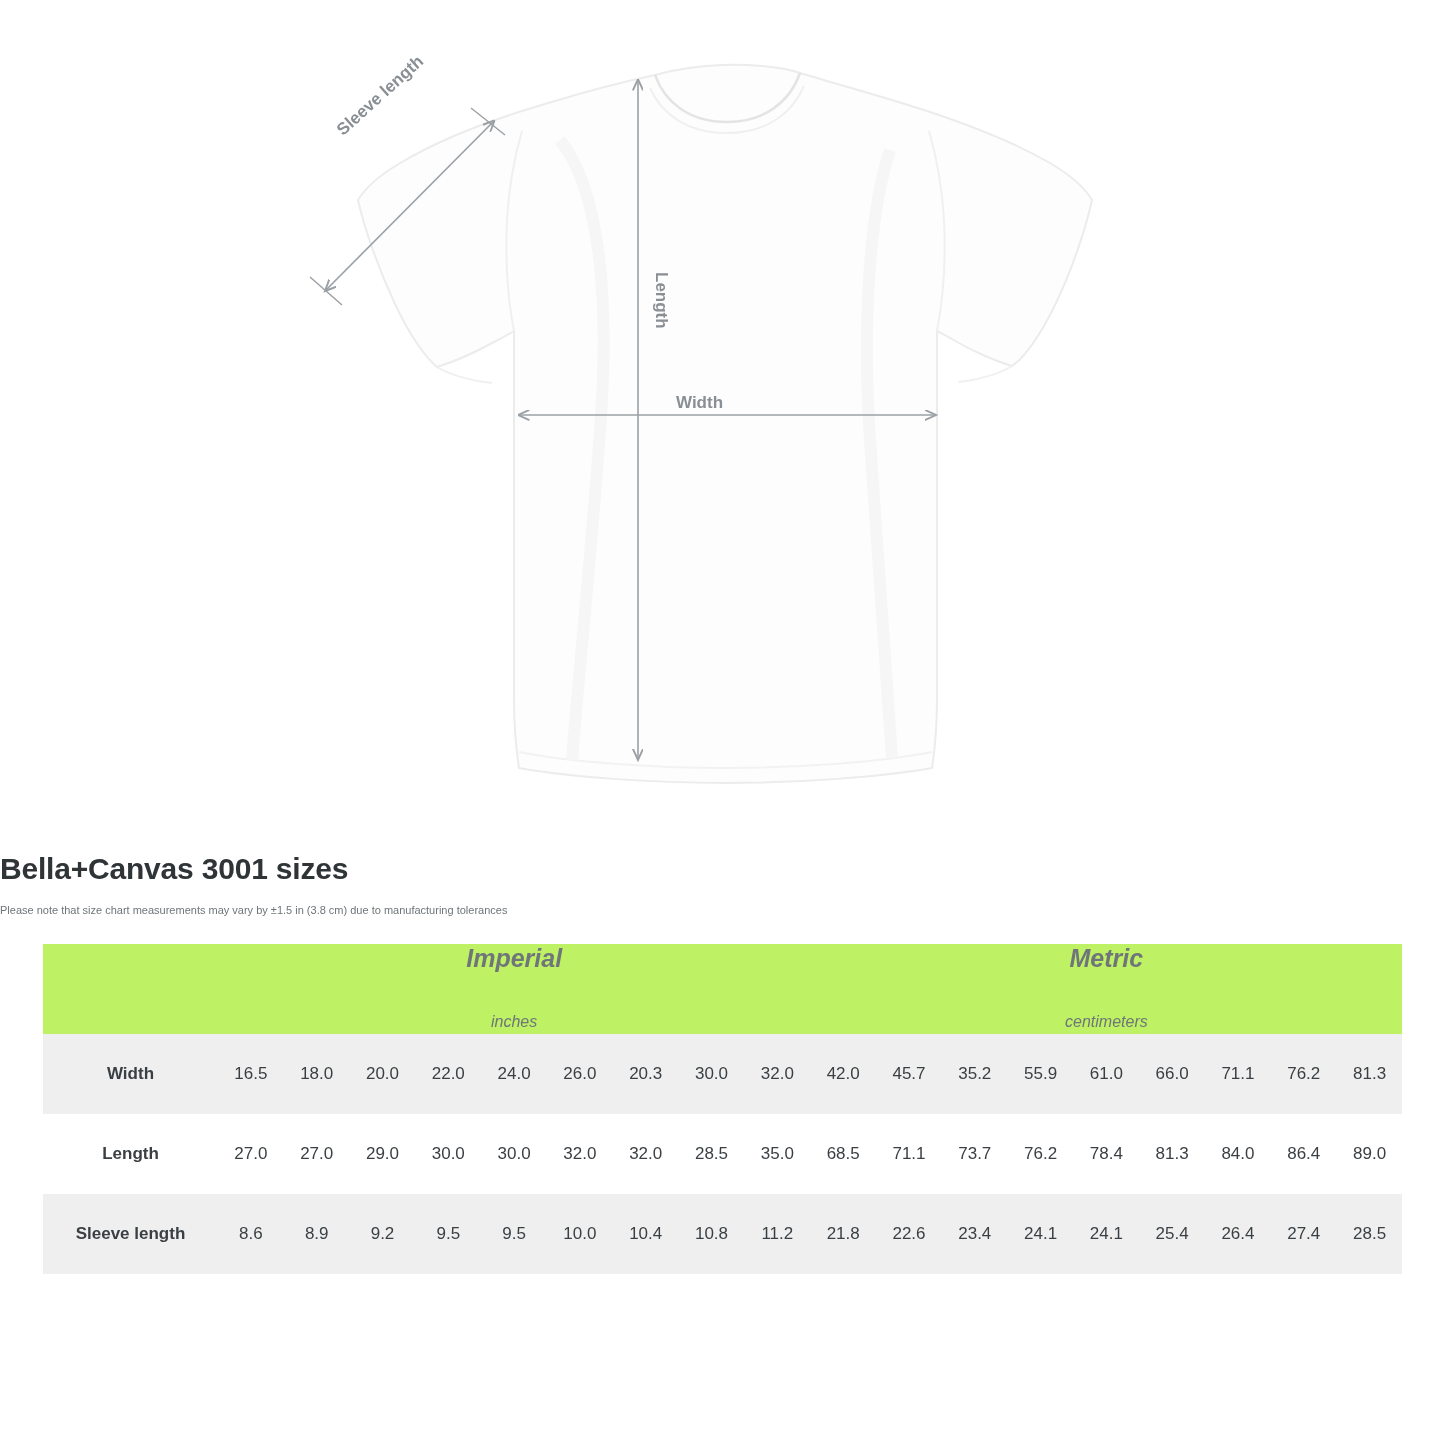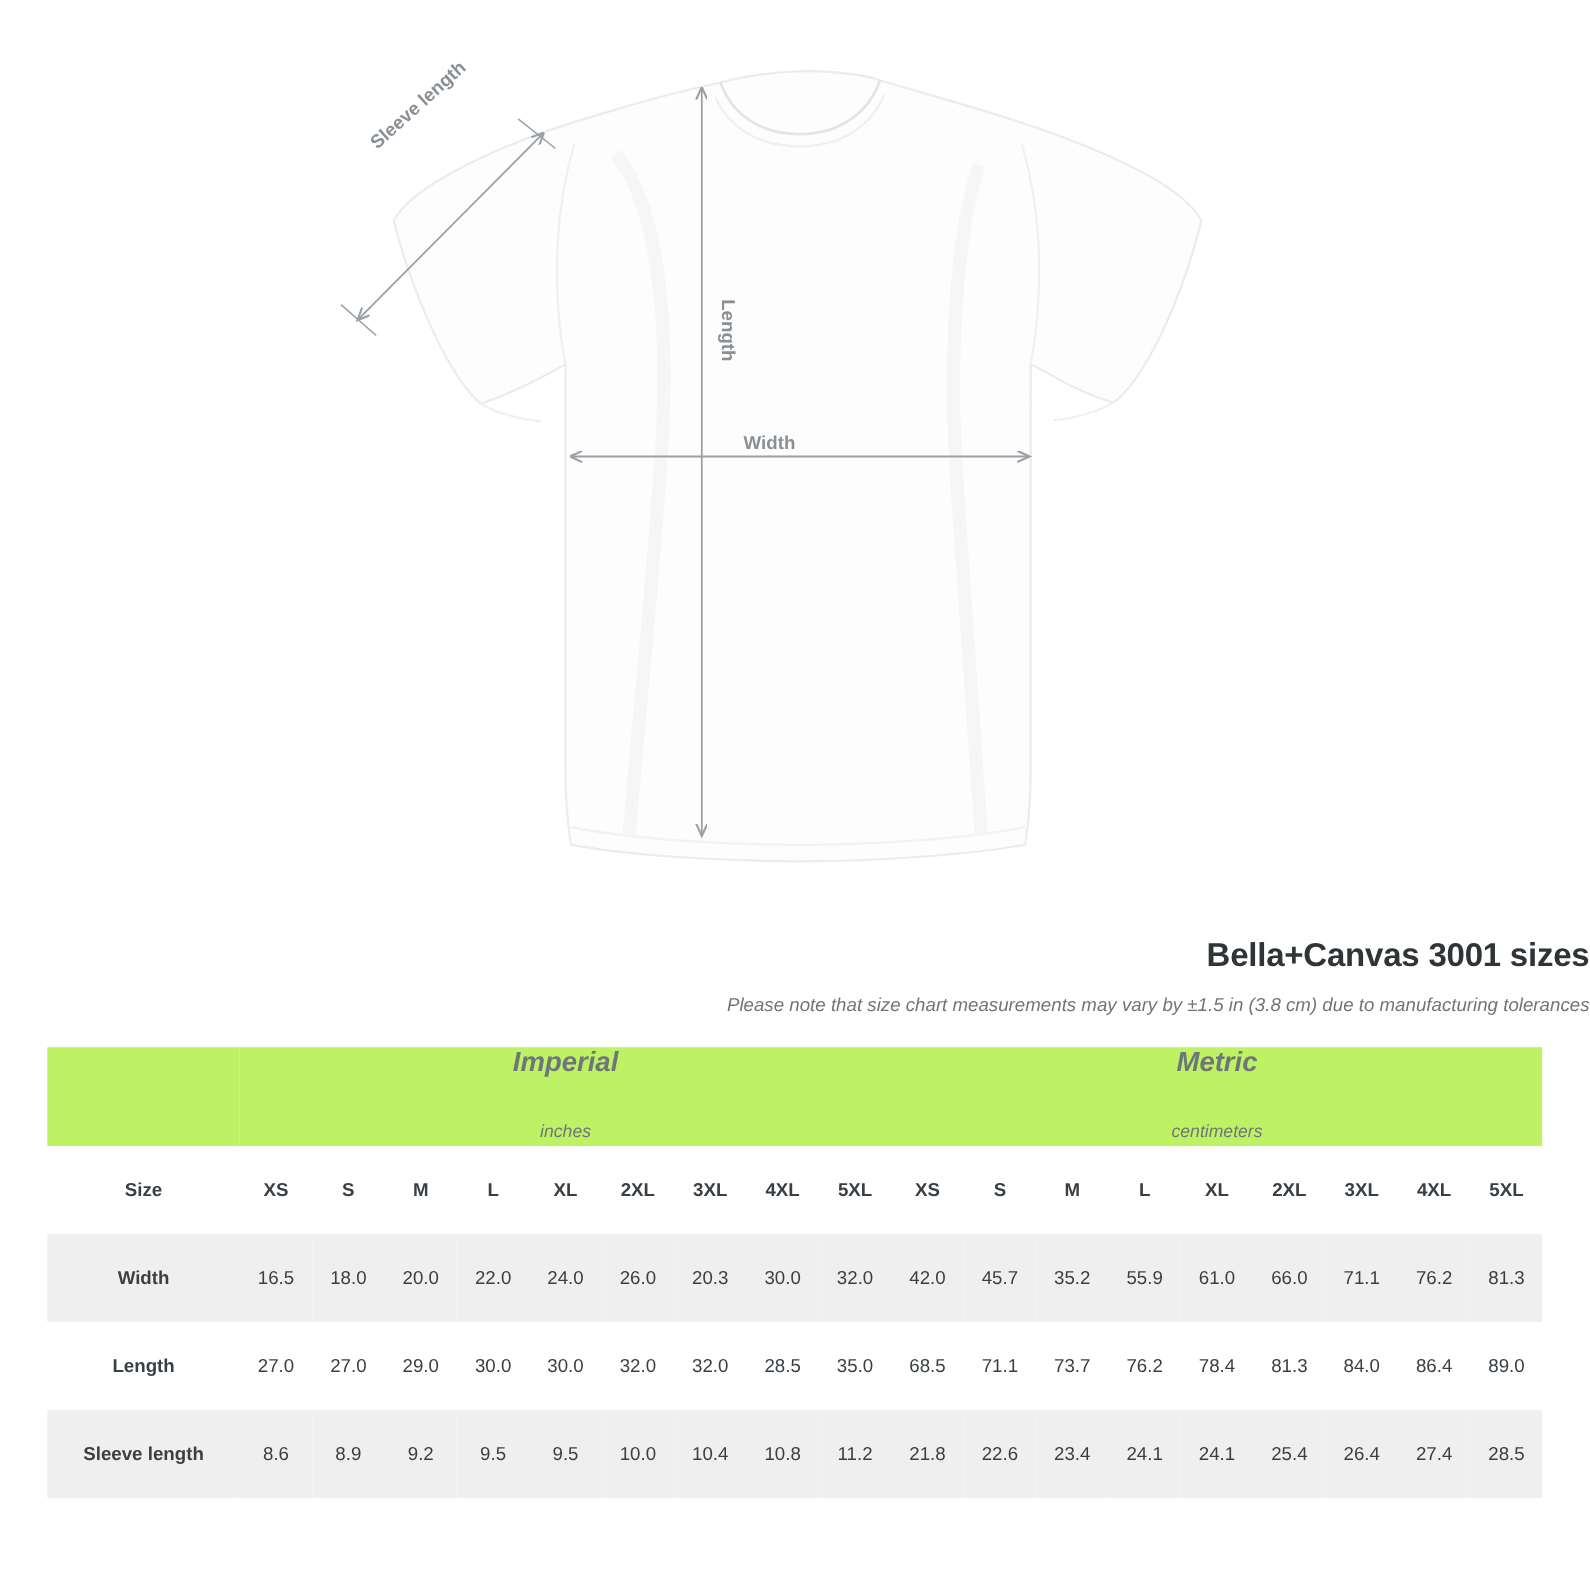--- a/index.html
+++ b/index.html
@@ -51,33 +51,32 @@
   }
   .label-sleeve {
     left: 333px;
     top: 125px;
     transform: rotate(-42deg);
     transform-origin: left top;
   }
 
   
   .title-block {
-    text-align: right;
+    text-align: left;
     margin-top: 32px;
   }
   .chart-title {
     font-size: 30px;
     font-weight: bold;
     color: #2f3437;
     margin: 0;
     letter-spacing: -0.2px;
   }
   .chart-note {
-    font-size: 17px;
-    font-style: italic;
+    font-size: 11px;
     color: #6f7579;
     margin-top: 18px;
   }
 
   
   .table-wrap {
     margin: 28px 43px 0 43px;
   }
   table.size-table {
     border-collapse: collapse;
@@ -230,41 +229,20 @@
         <tr>
           <td class="unit-head"></td>
           <td class="unit-head" colspan="9">
             <div class="unit-sys">Imperial</div>
             <div class="unit-sub">inches</div>
           </td>
           <td class="unit-head" colspan="9">
             <div class="unit-sys">Metric</div>
             <div class="unit-sub">centimeters</div>
           </td>
-        </tr>
-        <tr class="band-light">
-          <th class="col-head">Size</th>
-          <th class="col-head">XS</th>
-          <th class="col-head">S</th>
-          <th class="col-head">M</th>
-          <th class="col-head">L</th>
-          <th class="col-head">XL</th>
-          <th class="col-head">2XL</th>
-          <th class="col-head">3XL</th>
-          <th class="col-head">4XL</th>
-          <th class="col-head">5XL</th>
-          <th class="col-head">XS</th>
-          <th class="col-head">S</th>
-          <th class="col-head">M</th>
-          <th class="col-head">L</th>
-          <th class="col-head">XL</th>
-          <th class="col-head">2XL</th>
-          <th class="col-head">3XL</th>
-          <th class="col-head">4XL</th>
-          <th class="col-head">5XL</th>
         </tr>
       </thead>
       <tbody>
         <tr class="band-grey">
           <td class="row-head">Width</td>
           <td>16.5</td>
           <td>18.0</td>
           <td>20.0</td>
           <td>22.0</td>
           <td>24.0</td>

